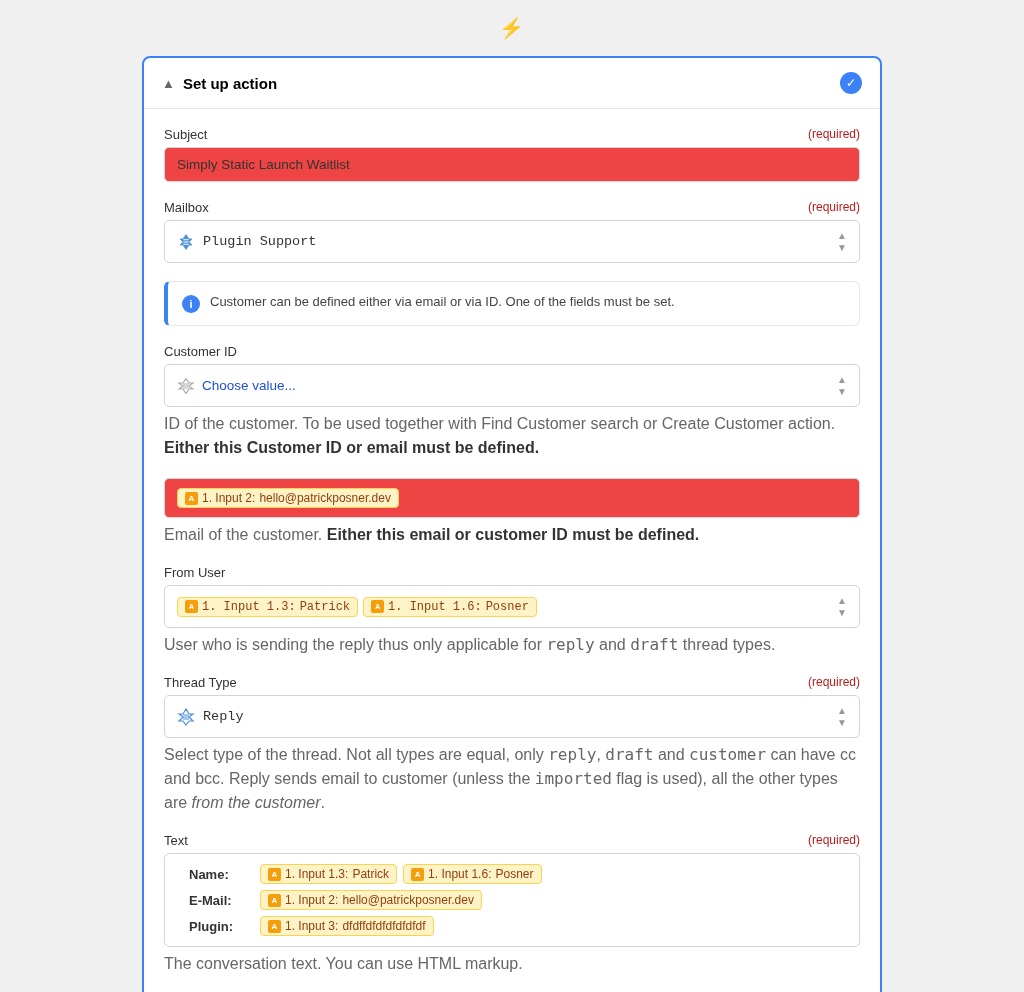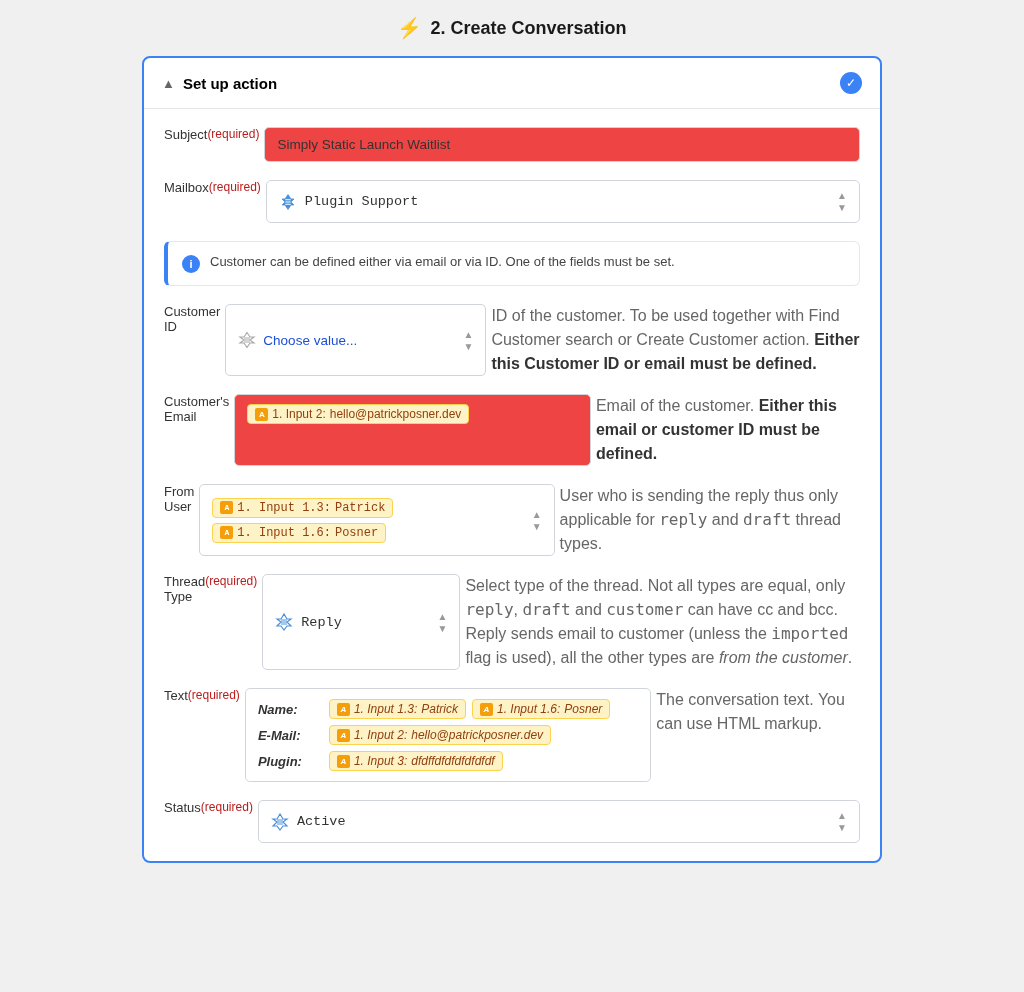--- a/index.html
+++ b/index.html
@@ -54,21 +54,21 @@
       border-radius: 50%;
       background: #3b82f6;
       display: flex;
       align-items: center;
       justify-content: center;
       color: white;
       font-size: 12px;
     }
     .card-body { padding: 18px 20px; display: flex; flex-direction: column; gap: 18px; }
 
-    .field-group { display: flex; flex-direction: row; gap: 5px; }
+    .field-group { display: flex; flex-direction: column; gap: 5px; }
     .field-label {
       display: flex;
       justify-content: space-between;
       font-size: 13px;
       font-weight: 500;
       color: #333;
     }
     .field-label-required { font-size: 12px; color: #b91c1c; }
     .field-input {
       border: 1px solid #d1d5db;
@@ -158,47 +158,45 @@
       width: 100%;
       display: flex;
       align-items: center;
       justify-content: space-between;
     }
     .choose-value-inner { display: flex; align-items: center; gap: 7px; }
 
     .text-box {
       border: 1px solid #d1d5db;
       border-radius: 5px;
-      padding: 10px 12px;
+      padding: 10px 24px;
       font-size: 13px;
       color: #333;
       background: #fff;
       width: 100%;
-      font-style: italic;
     }
     .text-box-row { display: flex; align-items: center; gap: 6px; margin-bottom: 6px; }
     .text-box-row:last-child { margin-bottom: 0; }
     .text-box-label { font-weight: 600; min-width: 65px; font-size: 13px; }
 
     .zapier-icon {
       display: inline-flex;
       align-items: center;
       justify-content: center;
       width: 18px;
       height: 18px;
       flex-shrink: 0;
     }
     .zapier-icon svg { width: 18px; height: 18px; }
   </style>
 </head>
 <body>
 
 <div class="page-title">
   <span class="page-title-icon">⚡</span>
-  <span>2. Create Conversation</span>
 </div>
 
 <div class="main-card">
   <div class="card-header">
     <div class="card-header-left">
       <span class="chevron-icon">▲</span>
       <span>Set up action</span>
     </div>
     <div class="check-circle">
       <span>✓</span>
@@ -263,23 +261,20 @@
           <span>▲</span>
           <span>▼</span>
         </div>
       </div>
       <div class="field-hint">
         <span>ID of the customer. To be used together with Find Customer search or Create Customer action.</span> <b>Either this Customer ID or email must be defined.</b>
       </div>
     </div>
 
     <div class="field-group">
-      <div class="field-label">
-        <span>Customer's Email</span>
-      </div>
       <div class="field-input">
         <span class="token-pill">
           <span class="token-pill-icon">A</span>
           <span>1. Input 2:</span>
           <span>hello@patrickposner.dev</span>
         </span>
       </div>
       <div class="field-hint">
         <span>Email of the customer.</span> <b>Either this email or customer ID must be defined.</b>
       </div>

